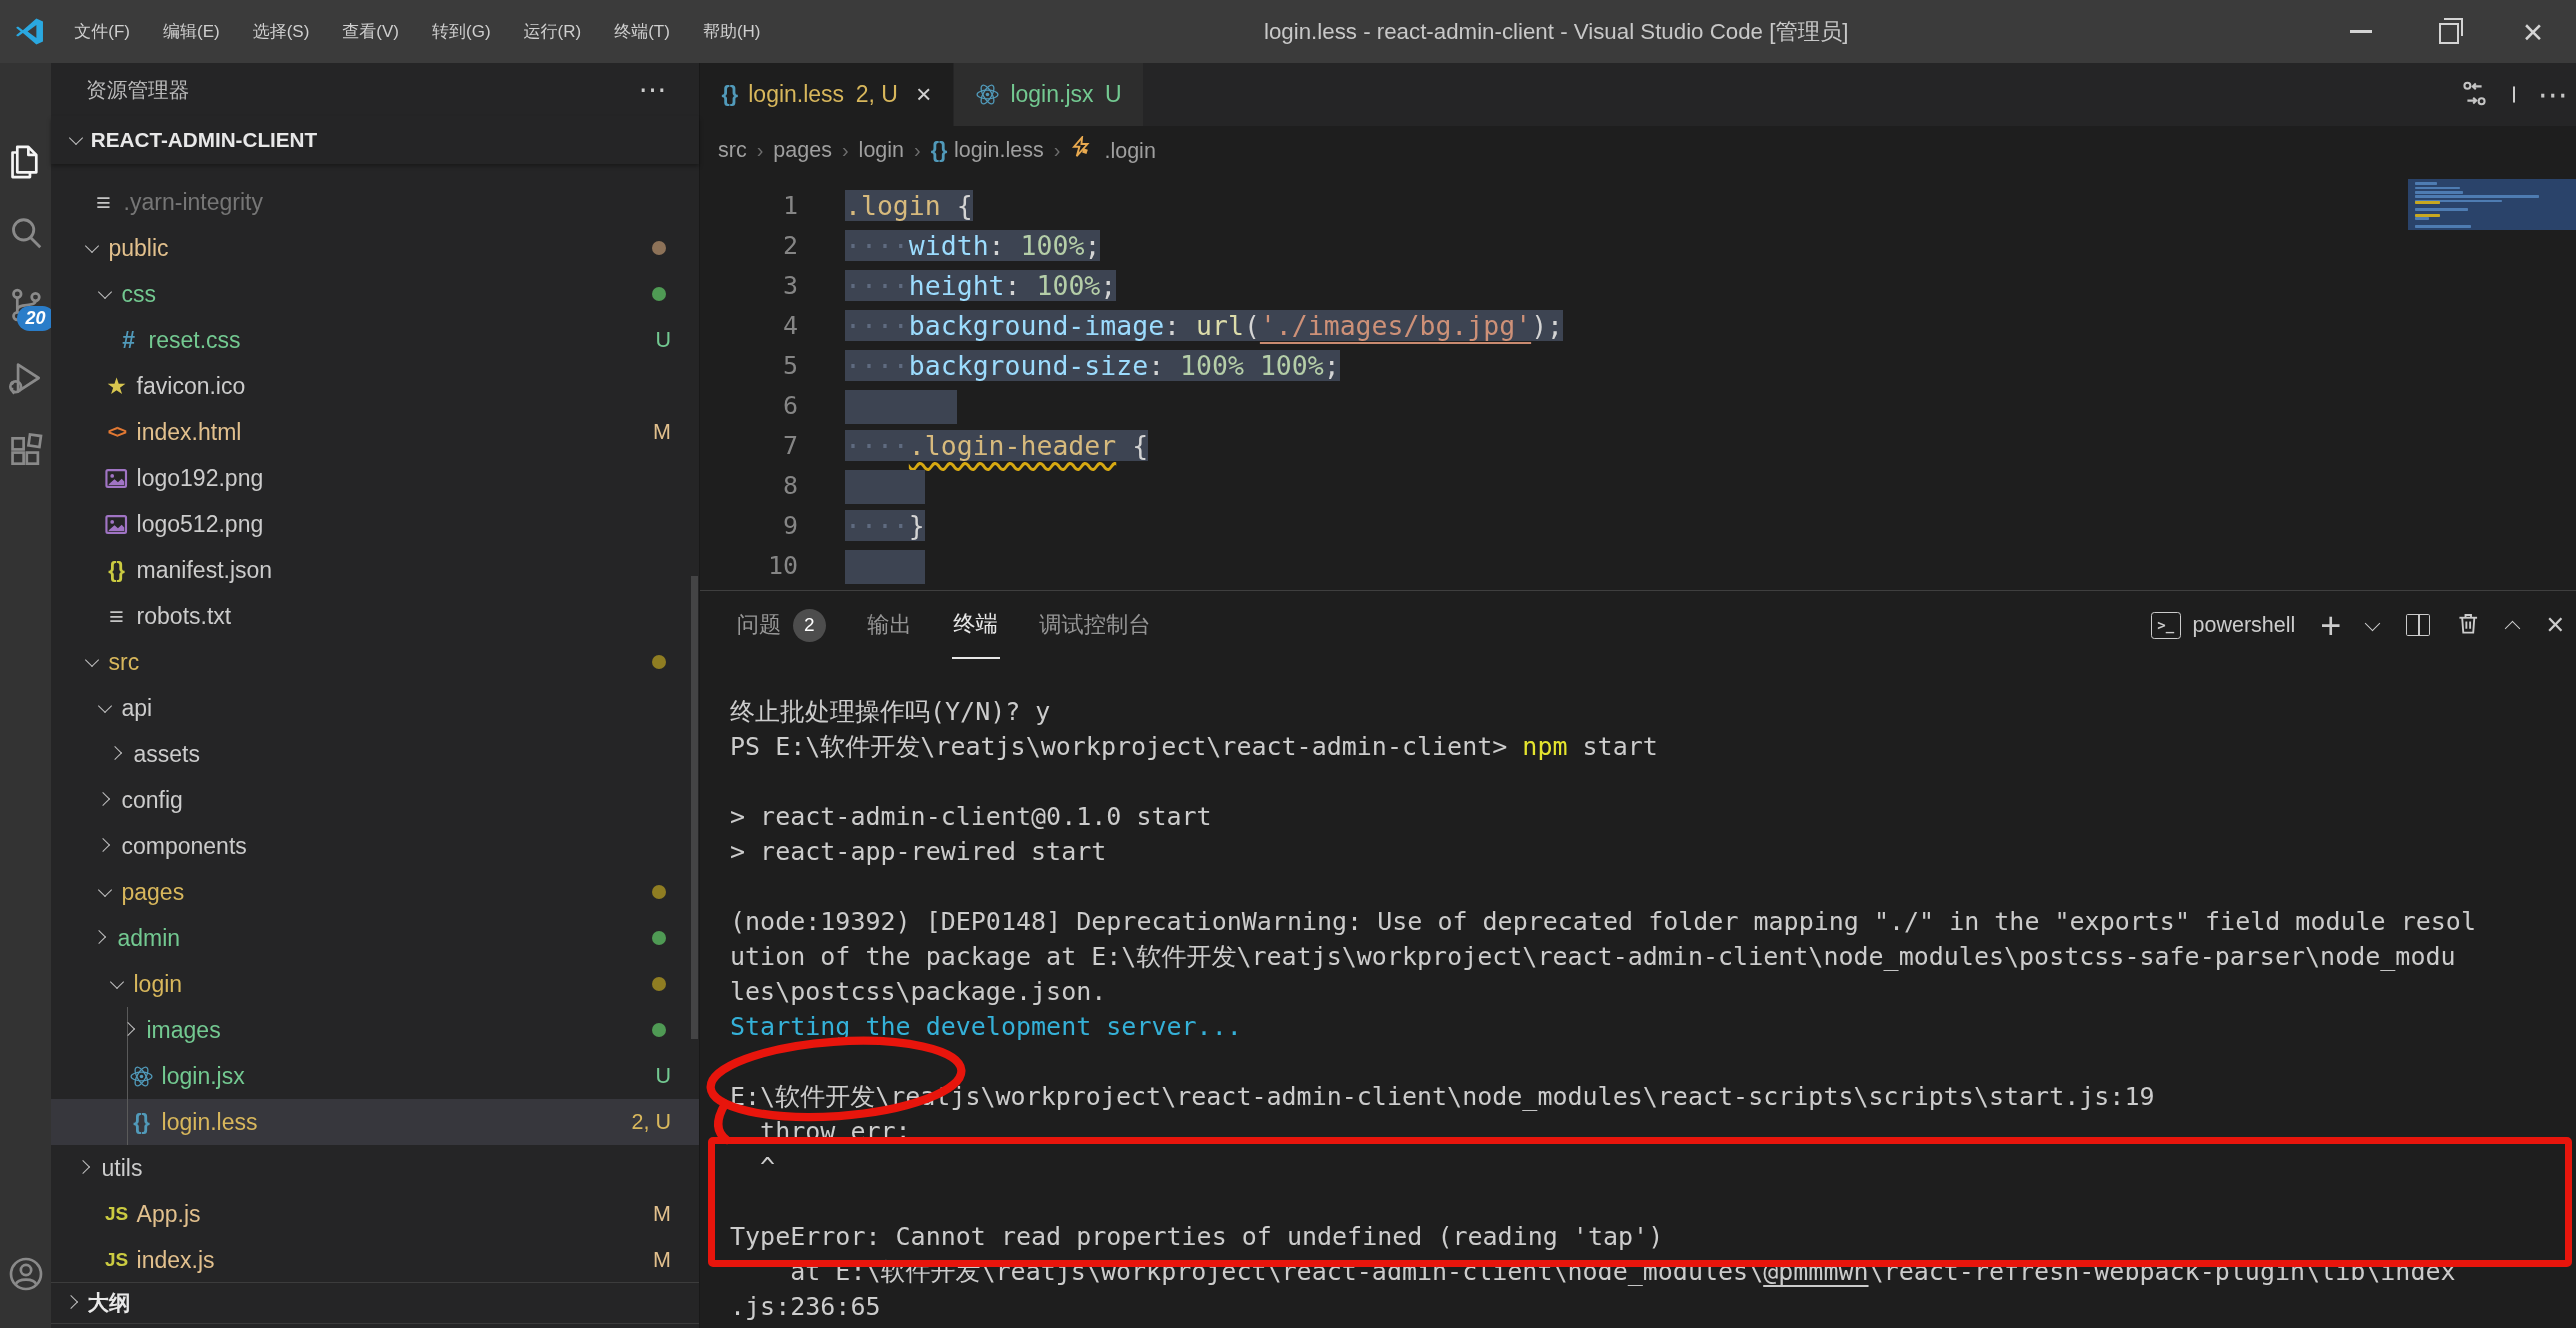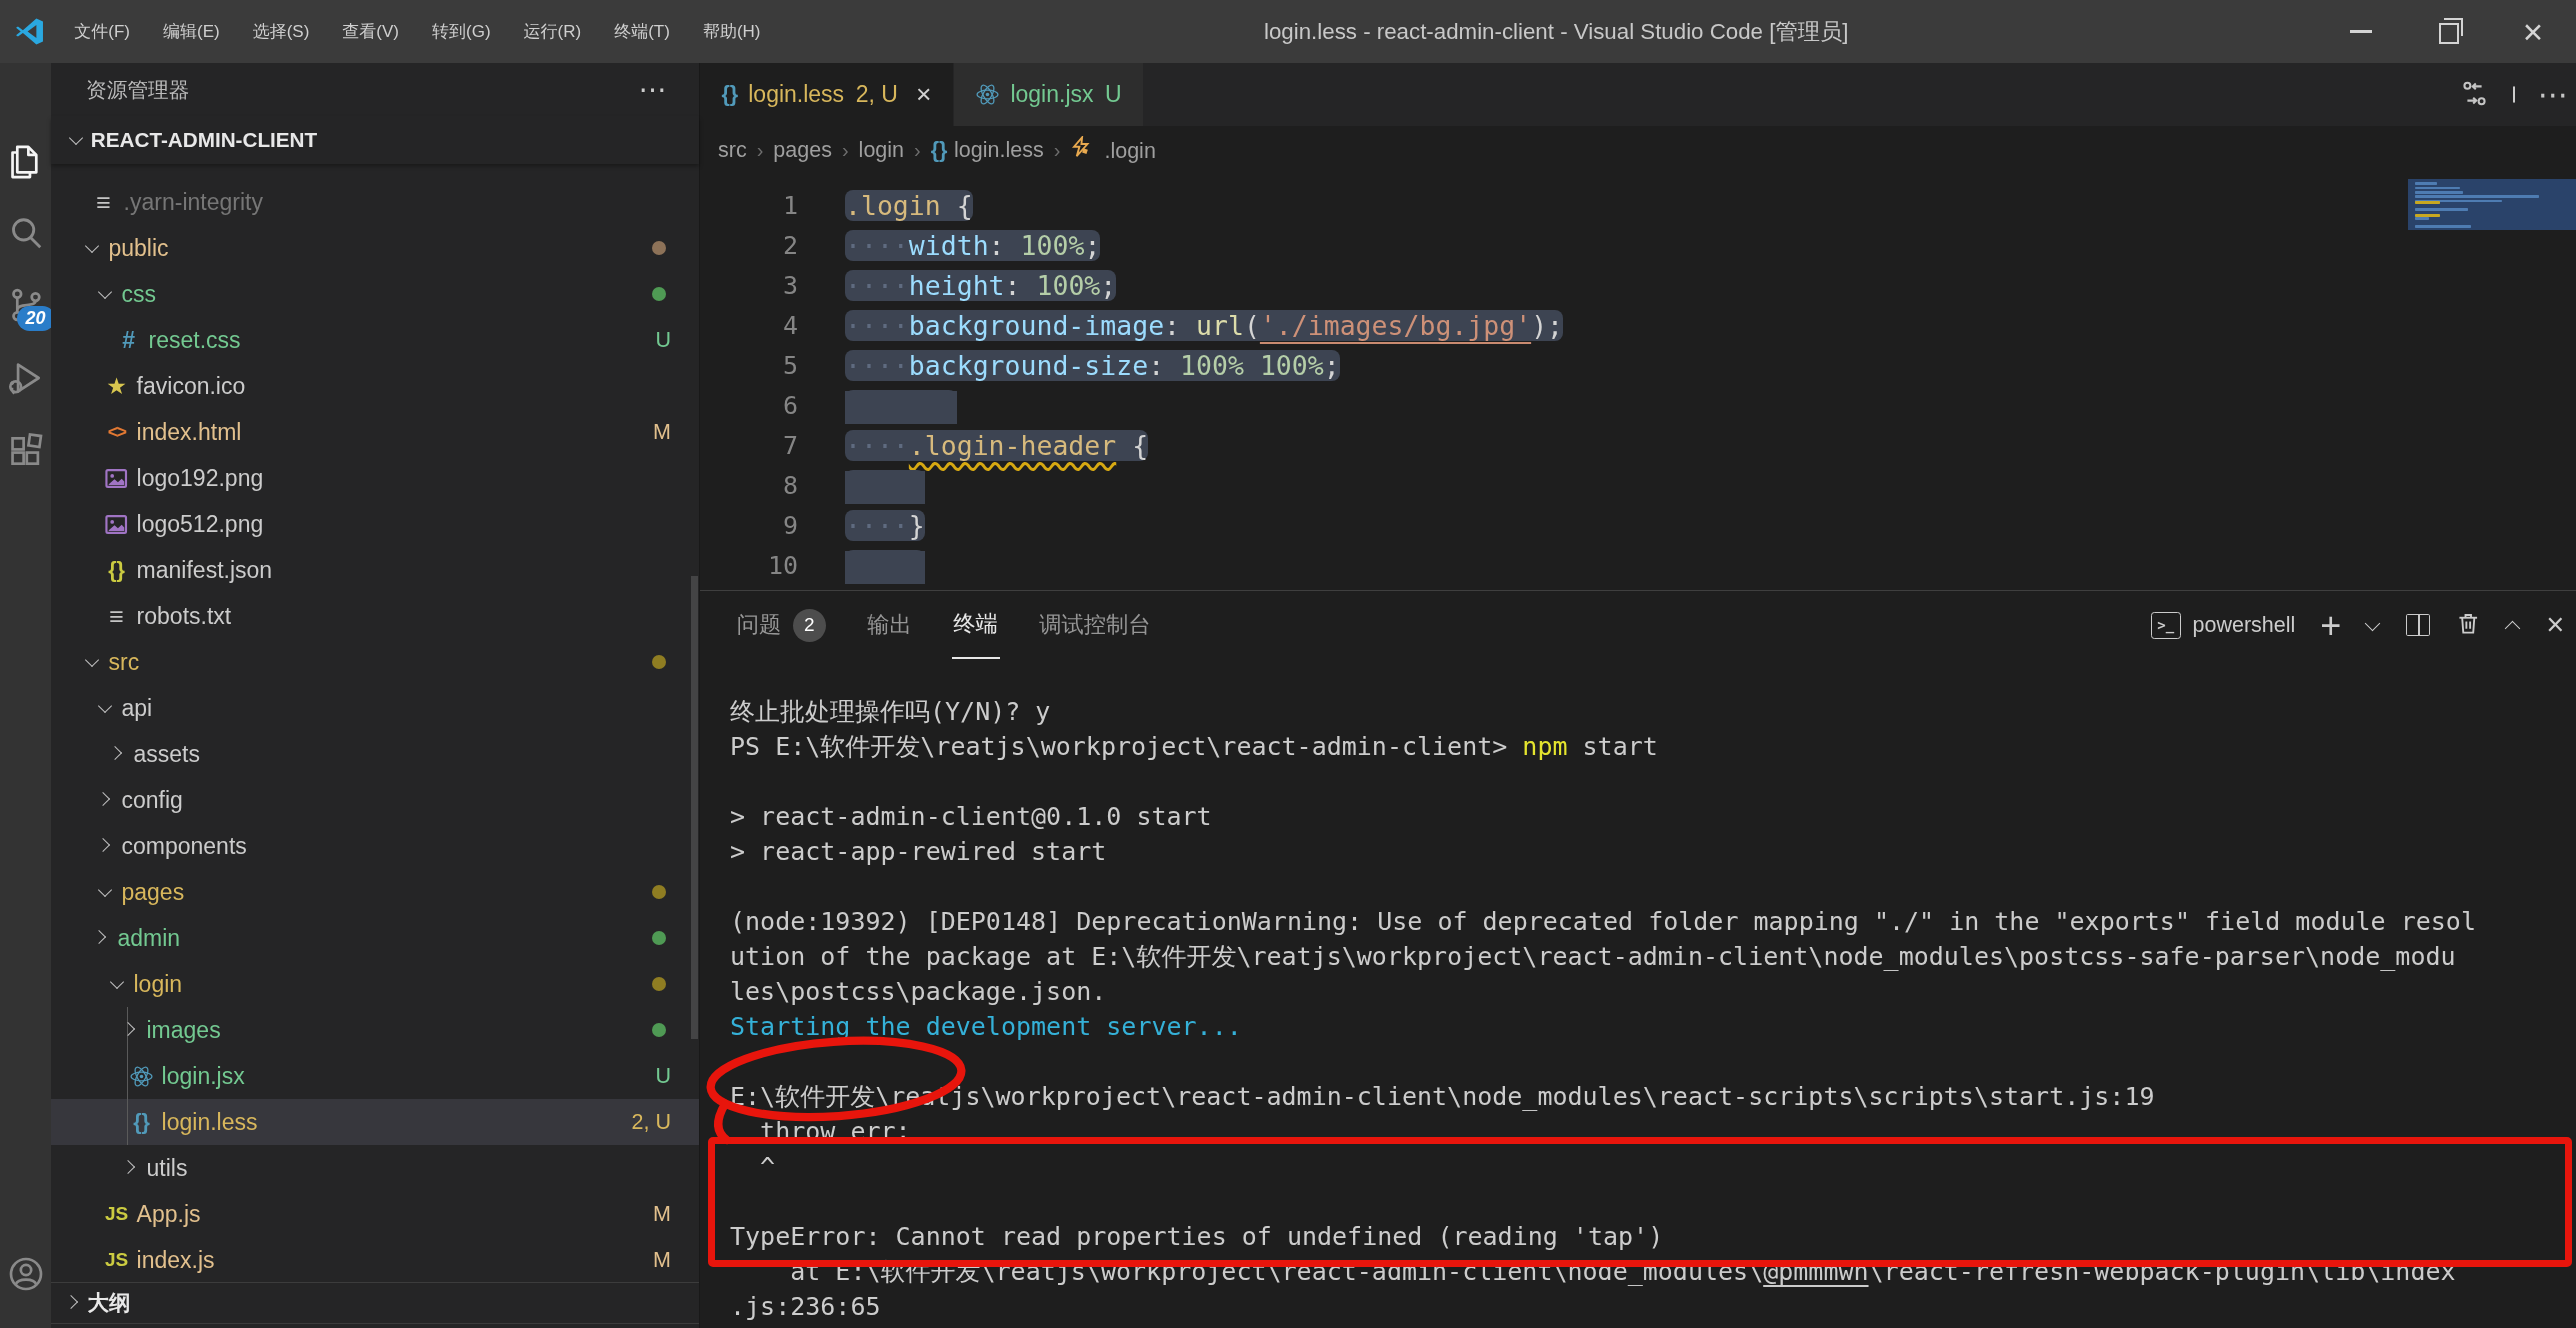--- a/index.html
+++ b/index.html
@@ -61,21 +61,21 @@
   .ed-actions{position:absolute;right:6.6px;top:0;height:63px;display:flex;align-items:center;gap:23px;color:#c5c5c5;}
   #breadcrumbs{position:absolute;left:0;top:63px;right:0;height:48px;display:flex;align-items:center;
     padding-left:18px;color:#9f9f9f;font-size:21.5px;}
   .crumb-sep{color:#6e6e6e;margin:0 10px;font-size:20px;}
   .crumb .cicon{margin-right:6.6px;}
   #codearea{position:absolute;left:0;top:111px;right:0;bottom:0;overflow:hidden;padding-top:11.6px;}
   .code-line{height:40px;line-height:40px;display:flex;white-space:pre;
     font-family:"DejaVu Sans Mono","Liberation Mono",monospace;font-size:26.5px;}
   .lnum{flex:0 0 98px;text-align:right;color:#858585;font-size:25px;}
   .lcontent{margin-left:47px;}
-  .selwrap{background:#3d4452;border-radius:8px;}
+  .selwrap{background:#3d4452;}
   .selblock{display:inline-block;height:33px;vertical-align:middle;background:#3d4452;}
   .c-sel1{color:#d7ba7d;} .c-pun{color:#d4d4d4;} .c-prop{color:#9cdcfe;} .c-val{color:#b5cea8;}
   .c-fn{color:#dcdcaa;} .c-ws{color:#5f6b80;}
   .c-str{color:#ce9178;text-decoration:underline;text-decoration-color:#c98a70;text-underline-offset:6.6px;text-decoration-thickness:1.7px;}
   .c-squig{text-decoration:underline wavy #d7a912;text-decoration-thickness:2.5px;text-underline-offset:7.4px;}
   #minimap{position:absolute;right:0;top:5px;width:168px;height:51px;background:#2a436a;}
   .mm-bar{position:absolute;height:2.5px;border-radius:0.8px;}
   
   #panel{position:absolute;left:700px;top:590px;right:0;bottom:0;background:#1e1e1e;border-top:1.7px solid #3f3f3f;}
   #panel-header{position:absolute;left:0;top:0;right:0;height:68px;display:flex;align-items:center;}
@@ -338,21 +338,21 @@
         <span class="gitbadge st-untracked">U</span>
       </div>
       <div class="tree-row selected guide" style="padding-left: 69px;">
         <span class="ficon">
           <b style="color:#519aba;font-size:21.5px">{}</b>
         </span>
         <span class="flabel st-warning">login.less</span>
         <span class="rowspacer"></span>
         <span class="gitbadge st-warning">2, U</span>
       </div>
-      <div class="tree-row" style="padding-left: 69px;">
+      <div class="tree-row" style="padding-left: 24px;">
         <span class="twisty col"></span>
         <span class="flabel st-none">utils</span>
         <span class="rowspacer"></span>
       </div>
       <div class="tree-row" style="padding-left: 44px;">
         <span class="ficon">
           <b style="color:#cbcb41;font-size:19px">JS</b>
         </span>
         <span class="flabel st-modified">App.js</span>
         <span class="rowspacer"></span>

